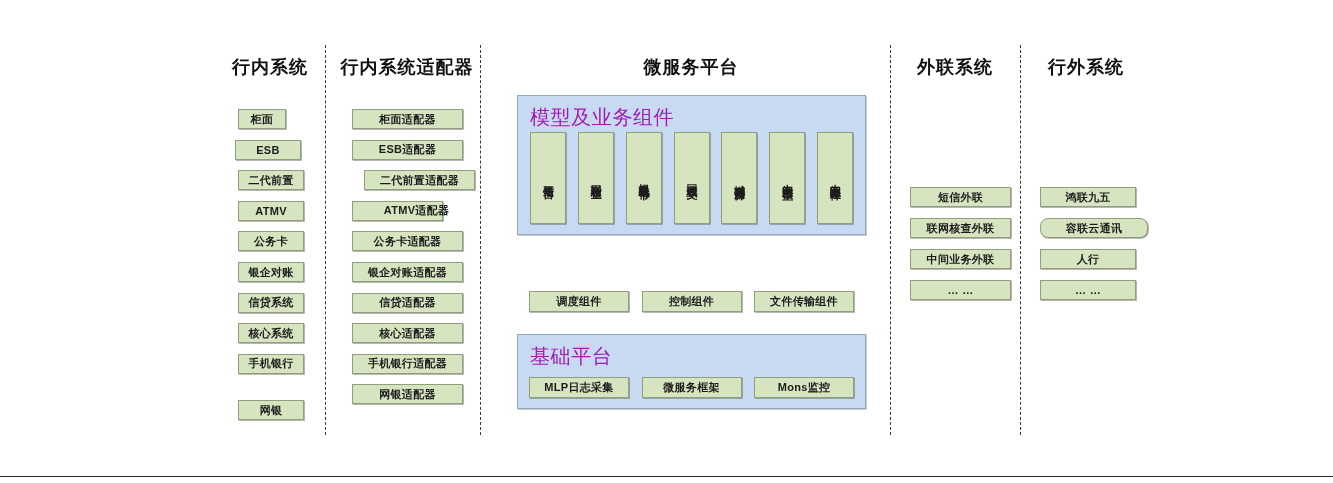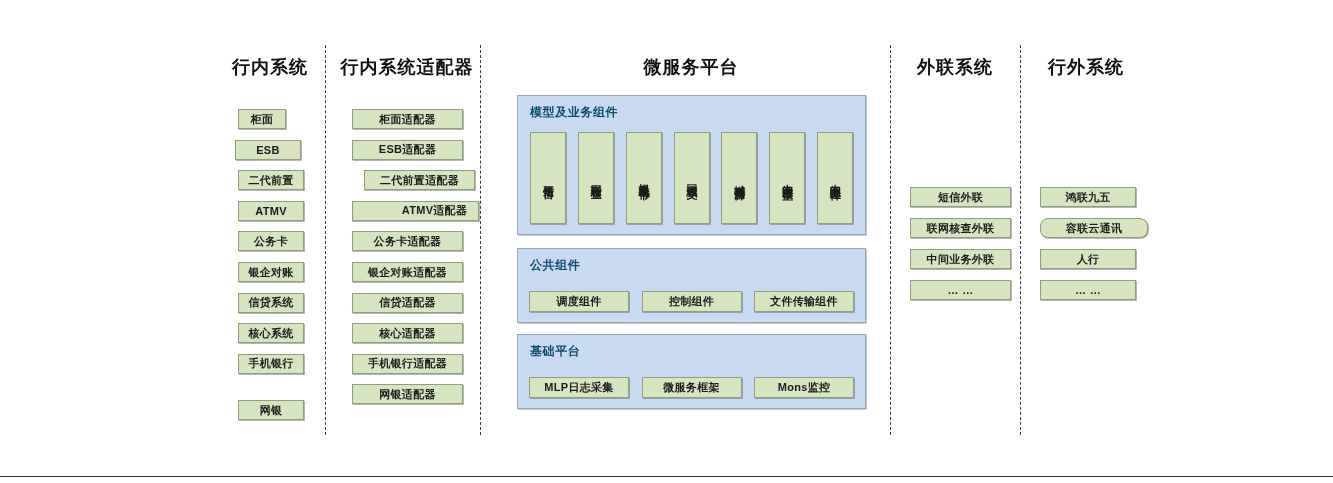--- a/index.html
+++ b/index.html
@@ -36,21 +36,21 @@
 
   
   .group{
     position:absolute;box-sizing:border-box;
     background:#c7daf1;
     border:1px solid #93a7bf;
     box-shadow:0.8px 0.8px 0 rgba(110,110,110,.45);
   }
   .group-title{
     position:absolute;left:12px;top:8px;
-    font-size:12px;font-weight:700;color:#0c4a6e;
+    font-size:20px;font-weight:400;color:#a21caf;
     letter-spacing:.6px;
   }
 
   
   .node.vertical{
     writing-mode:vertical-rl;
     text-orientation:upright;
     letter-spacing:1px;
     font-size:11px;
     line-height:13px;
@@ -83,21 +83,21 @@
     <div class="node" style="left: 238px; top: 200.8px; width: 66px; height: 20px;">ATMV</div>
     <div class="node" style="left: 238px; top: 231.4px; width: 66px; height: 20px;">公务卡</div>
     <div class="node" style="left: 238px; top: 262px; width: 66px; height: 20px;">银企对账</div>
     <div class="node" style="left: 238px; top: 292.6px; width: 66px; height: 20px;">信贷系统</div>
     <div class="node" style="left: 238px; top: 323.2px; width: 66px; height: 20px;">核心系统</div>
     <div class="node" style="left: 238px; top: 353.8px; width: 66px; height: 20px;">手机银行</div>
     <div class="node" style="left: 238px; top: 384.4px; width: 66px; height: 20px; margin-top: 16px;">网银</div>
     <div class="node" style="left: 352px; top: 109px; width: 111px; height: 20px;">柜面适配器</div>
     <div class="node" style="left: 352px; top: 139.6px; width: 111px; height: 20px;">ESB适配器</div>
     <div class="node" style="left: 352px; top: 170.2px; width: 111px; height: 20px; margin-left: 12px;">二代前置适配器</div>
-    <div class="node" style="left: 352px; top: 200.8px; width: 127px; height: 20px; padding-left: 38px;">ATMV适配器</div>
+    <div class="node" style="left: 352px; top: 200.8px; width: 91px; height: 20px; padding-left: 38px;">ATMV适配器</div>
     <div class="node" style="left: 352px; top: 231.4px; width: 111px; height: 20px;">公务卡适配器</div>
     <div class="node" style="left: 352px; top: 262px; width: 111px; height: 20px;">银企对账适配器</div>
     <div class="node" style="left: 352px; top: 292.6px; width: 111px; height: 20px;">信贷适配器</div>
     <div class="node" style="left: 352px; top: 323.2px; width: 111px; height: 20px;">核心适配器</div>
     <div class="node" style="left: 352px; top: 353.8px; width: 111px; height: 20px;">手机银行适配器</div>
     <div class="node" style="left: 352px; top: 384.4px; width: 111px; height: 20px;">网银适配器</div>
     <div class="node" style="left: 910px; top: 187px; width: 101px; height: 20px;">短信外联</div>
     <div class="node" style="left: 910px; top: 218px; width: 101px; height: 20px;">联网核查外联</div>
     <div class="node" style="left: 910px; top: 249px; width: 101px; height: 20px;">中间业务外联</div>
     <div class="node" style="left: 910px; top: 280px; width: 101px; height: 20px;">… …</div>
@@ -108,23 +108,20 @@
     <div class="group" style="left: 517px; top: 95px; width: 349px; height: 140px;">
       <div class="group-title">模型及业务组件</div>
     </div>
     <div class="node vertical" style="left: 530px; top: 132px; width: 36px; height: 92px;">短信平台</div>
     <div class="node vertical" style="left: 577.833px; top: 132px; width: 36px; height: 92px;">联网核查</div>
     <div class="node vertical" style="left: 625.667px; top: 132px; width: 36px; height: 92px;">银联及银行卡</div>
     <div class="node vertical" style="left: 673.5px; top: 132px; width: 36px; height: 92px;">同城票交</div>
     <div class="node vertical" style="left: 721.333px; top: 132px; width: 36px; height: 92px;">城商行清算</div>
     <div class="node vertical" style="left: 769.167px; top: 132px; width: 36px; height: 92px;">中间业务模型</div>
     <div class="node vertical" style="left: 817px; top: 132px; width: 36px; height: 92px;">中间业务组件</div>
-    <div class="group" style="left: 517px; top: 248px; width: 349px; height: 75px;">
-      <div class="group-title">公共组件</div>
-    </div>
     <div class="node" style="left: 529px; top: 291px; width: 100px; height: 21px;">调度组件</div>
     <div class="node" style="left: 641.5px; top: 291px; width: 100px; height: 21px;">控制组件</div>
     <div class="node" style="left: 754px; top: 291px; width: 100px; height: 21px;">文件传输组件</div>
     <div class="group" style="left: 517px; top: 334px; width: 349px; height: 75px;">
       <div class="group-title">基础平台</div>
     </div>
     <div class="node" style="left: 529px; top: 377px; width: 100px; height: 21px;">MLP日志采集</div>
     <div class="node" style="left: 641.5px; top: 377px; width: 100px; height: 21px;">微服务框架</div>
     <div class="node" style="left: 754px; top: 377px; width: 100px; height: 21px;">Mons监控</div>
   </div>

